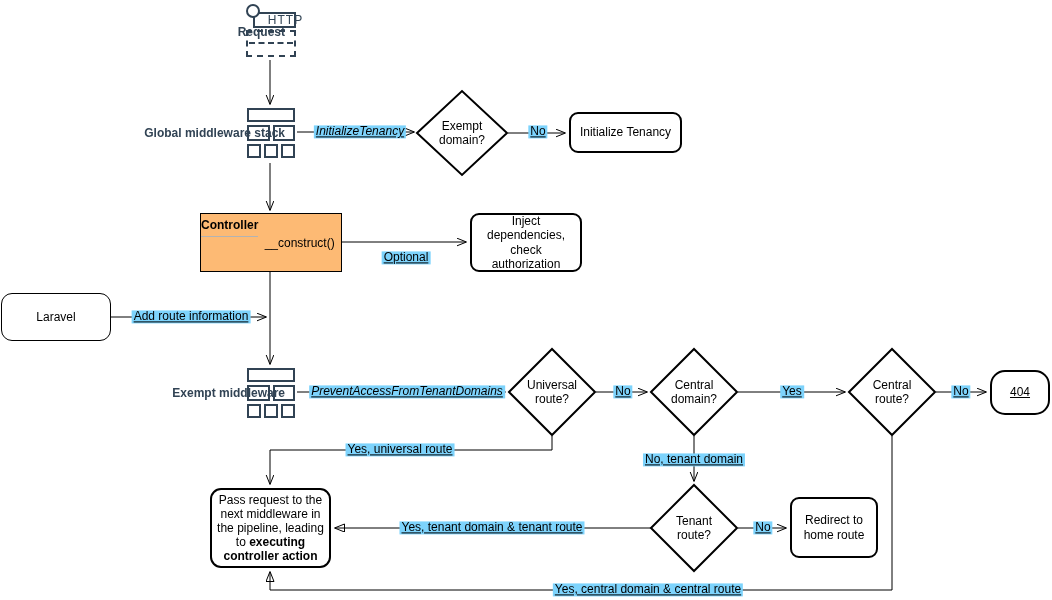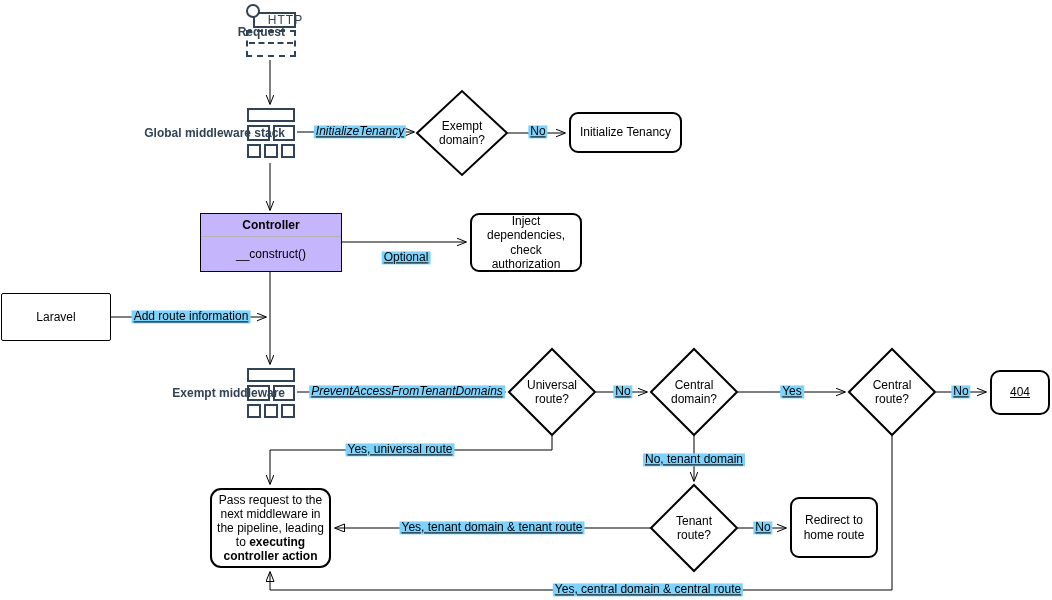--- a/index.html
+++ b/index.html
@@ -9,23 +9,23 @@
   }
   svg.wires{position:absolute;left:0;top:0;width:1052px;height:600px;}
   svg.wires path{fill:none;stroke:#000;stroke-width:1;}
   svg.wires path.diamond{fill:#fff;stroke:#000;stroke-width:2;}
   
   .node{
     position:absolute;background:#fff;border:2px solid #000;border-radius:9px;
     display:flex;align-items:center;justify-content:center;text-align:center;
     line-height:1.18;white-space:pre-line;box-sizing:border-box;padding:2px 3px;
   }
-  .plain{border-width:1px;border-radius:2px;}
-  .uml{position:absolute;background:#c4b5fd;border:1px solid #000;box-sizing:border-box;
-    display:flex;flex-direction:column;}
+  .plain{border-width:1px;border-radius:11px;}
+  .uml{position:absolute;background:#fdba74;border:1px solid #000;box-sizing:border-box;
+    display:flex;flex-direction:row;}
   .uml .hd{height:22px;border-bottom:1px solid #b3b3b3;display:flex;align-items:center;
     justify-content:center;font-weight:bold;}
   .uml .bd{flex:1;display:flex;align-items:center;justify-content:center;}
   
   .edge-label{
     position:absolute;transform:translate(-50%,-50%);background:#7dd3fc;
     padding:0 2px;white-space:nowrap;line-height:1.1;text-decoration:underline;
   }
   .it{font-style:italic;}
   .diamond-label{
@@ -147,21 +147,21 @@
 
   <div class="node" style="left:470px;top:213px;width:112px;height:59px;">
     <span>Inject dependencies,
 check authorization</span>
   </div>
 
   <div class="node plain" style="left:1px;top:293px;width:110px;height:48px;">
     <span>Laravel</span>
   </div>
 
-  <div class="node" style="left:990px;top:370px;width:60px;height:45px;border-radius:10px;text-decoration:underline;">
+  <div class="node" style="left:990px;top:370px;width:60px;height:45px;border-radius:15px;text-decoration:underline;">
     <span>404</span>
   </div>
 
   <div class="node" style="left:790px;top:497px;width:88px;height:61px;">
     <span>Redirect to
 home route</span>
   </div>
 
   <div class="node" style="left:210px;top:488px;width:121px;height:80px;border-radius:11px;white-space:normal;">
     <span><span>Pass request to the next middleware in the pipeline, leading to </span><b>executing controller action</b></span>

